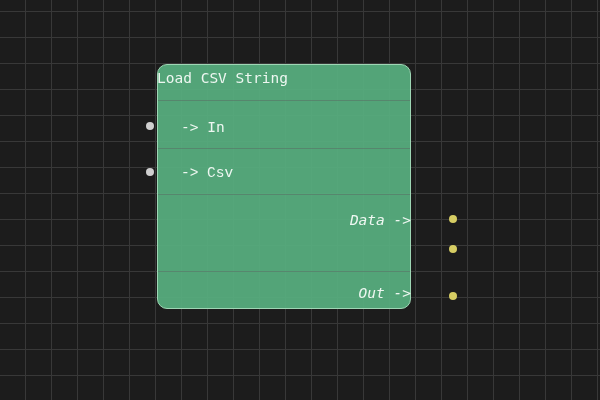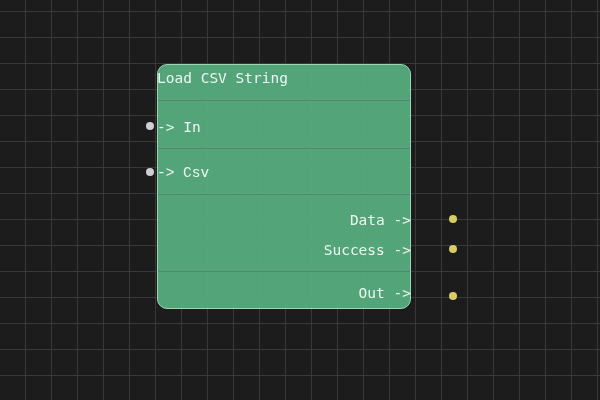--- a/index.html
+++ b/index.html
@@ -19,42 +19,41 @@
     border: 1px solid #9ed6b4;
     border-radius: 10px;
     box-sizing: border-box;
   }
   .title {
     position: absolute; left: -1px; top: 5px;
     color: #eef7f1; font-size: 14.5px; white-space: pre;
   }
   .sep { position: absolute; left: 0; right: 0; height: 1px; background: rgba(90, 110, 100, 0.55); }
   .row-label { position: absolute; color: #eef7f1; font-size: 14.5px; white-space: pre; line-height: 16px; }
-  .in-label { left: -1px; }
-  .out-label { right: -1px; text-align: left; }
+  .in-label { left: -1px; padding-left: 24px; }
+  .out-label { right: -1px; text-align: left; font-style: italic; }
   .port { position: absolute; width: 8px; height: 8px; border-radius: 50%; }
   .port-in { background: #cfcfcf; left: 146px; }
   .port-out { background: #d6cd63; left: 449px; }
 </style>
 </head>
 <body>
 
 <div class="node">
   <div class="title">Load CSV String</div>
 
   <div class="sep" style="top:35px;"></div>
   <div class="sep" style="top:83px;"></div>
   <div class="sep" style="top:129px;"></div>
   <div class="sep" style="top:206px;"></div>
 
   <div class="row-label in-label" style="top:54px;">-&gt; In</div>
   <div class="row-label in-label" style="top:100px;font-family:Liberation Mono, monospace;">-&gt; Csv</div>
 
   <div class="row-label out-label" style="top:147px;">Data -&gt;</div>
-  <div class="row-label out-label" style="top:177px;">Success -&gt;</div>
   <div class="row-label out-label" style="top:220px;">Out -&gt;</div>
 </div>
 
 <div class="port port-in" style="top:122px;"></div>
 <div class="port port-in" style="top:168px;"></div>
 
 <div class="port port-out" style="top:215px;"></div>
 <div class="port port-out" style="top:245px;"></div>
 <div class="port port-out" style="top:292px;"></div>
 

